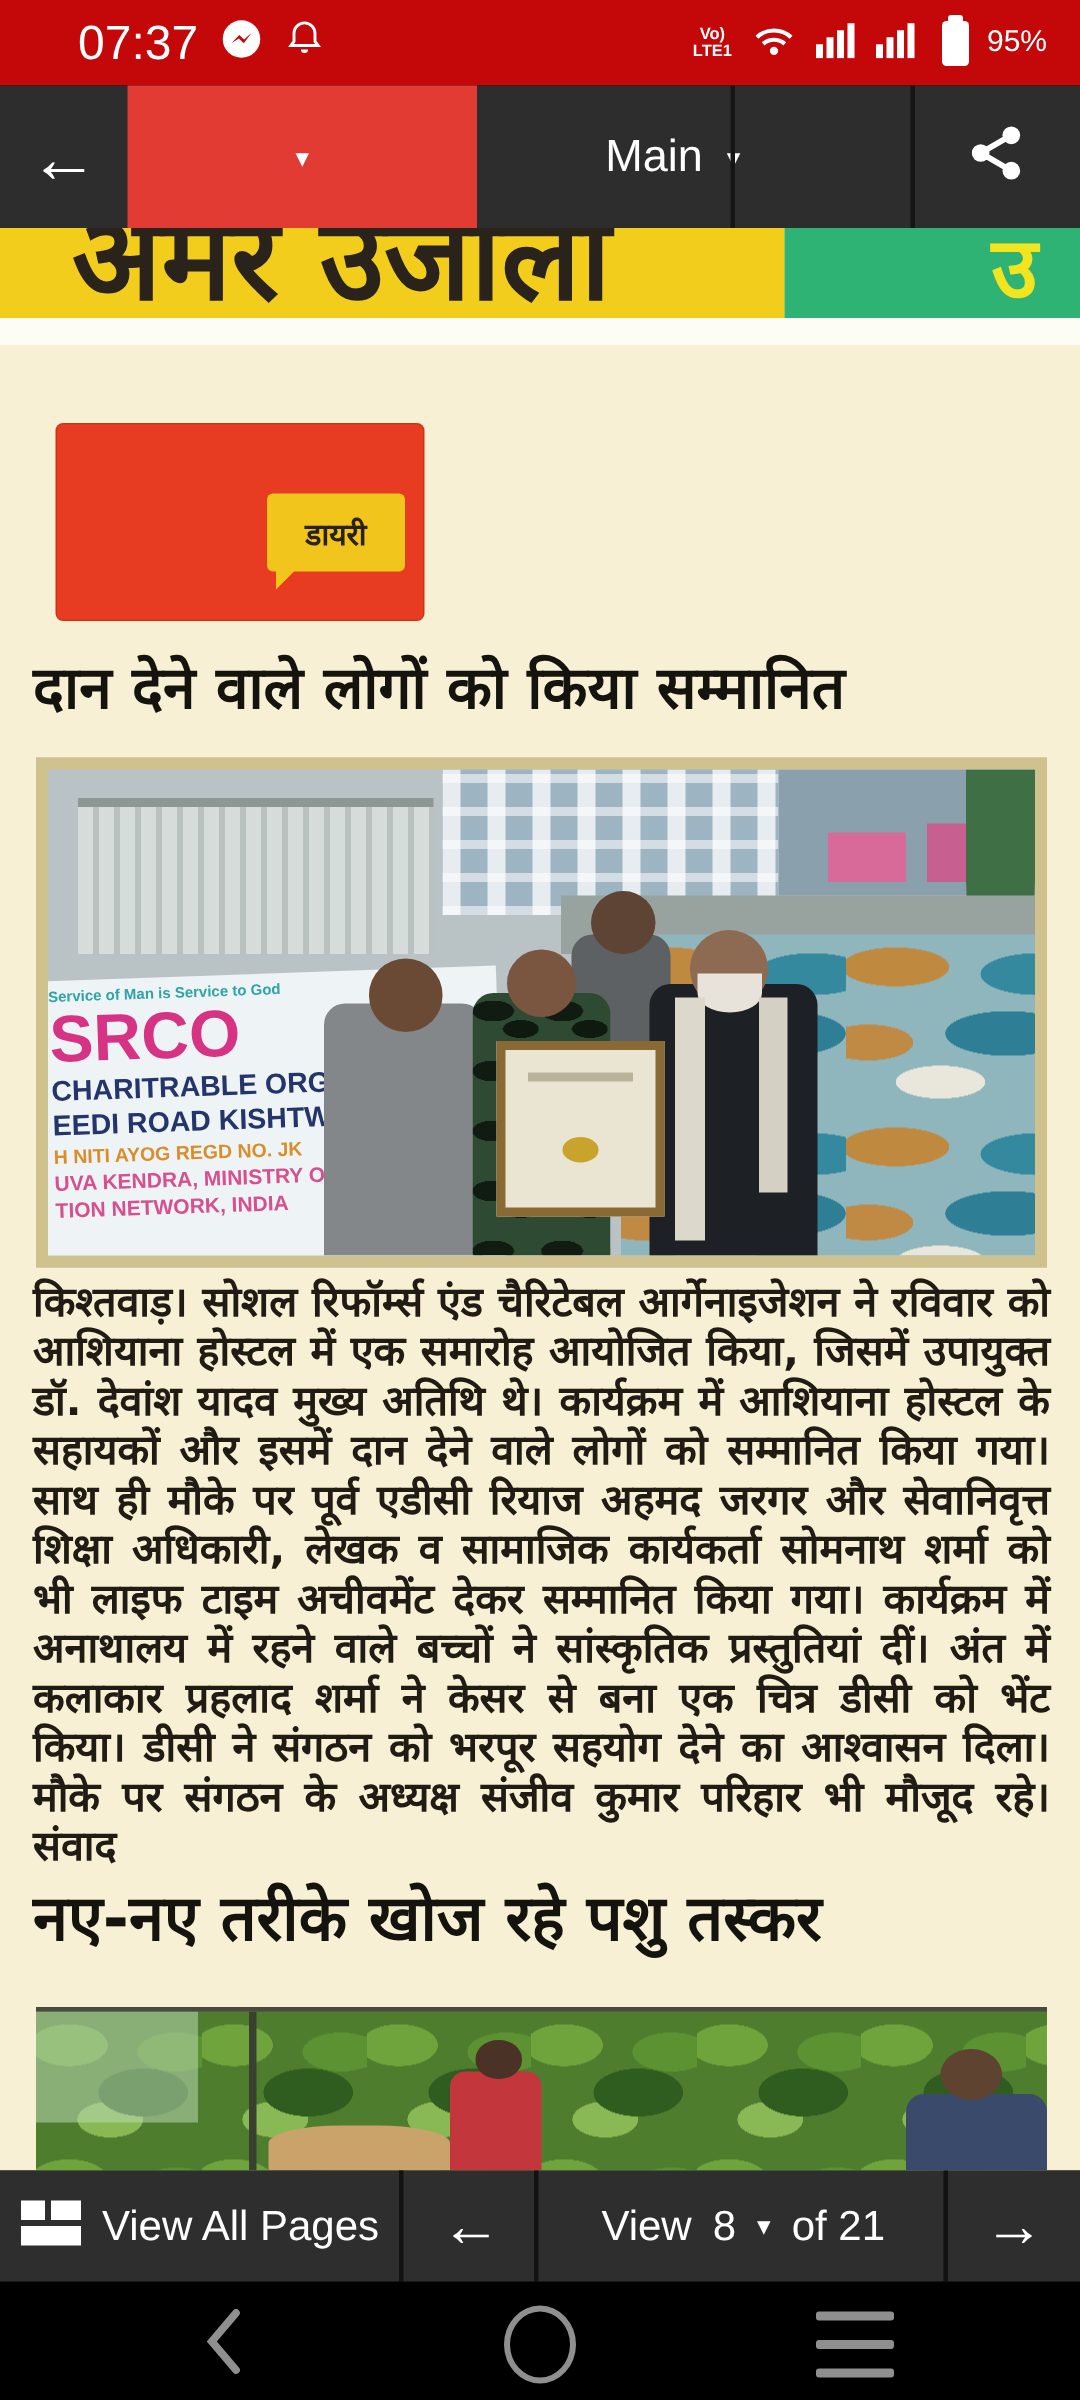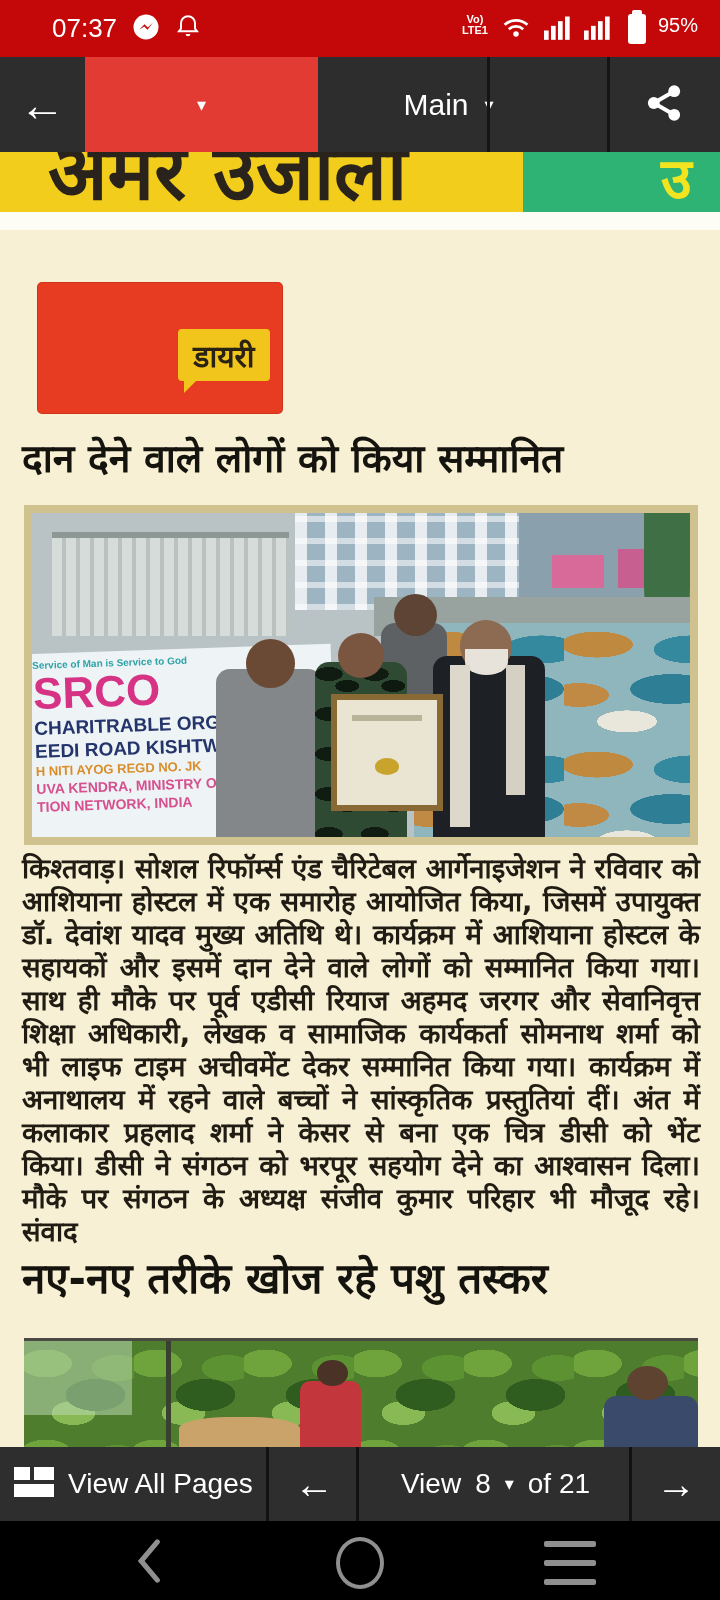--- a/index.html
+++ b/index.html
@@ -3,22 +3,22 @@
 <meta charset="utf-8">
 <style>
   html,body{margin:0;padding:0;background:#000;}
   .screen{position:relative;width:720px;height:1600px;overflow:hidden;background:#000;
           font-family:"Liberation Sans",sans-serif;}
 
   
   .status-bar{position:absolute;top:0;left:0;width:720px;height:57px;background:#c40708;
               display:flex;align-items:center;justify-content:space-between;color:#fff;}
   .sb-left{display:flex;align-items:center;gap:14px;padding-left:52px;}
-  .sb-right{display:flex;gap:12px;padding-right:22px;}
-  .sb-time{font-size:26px;}
+  .sb-right{display:flex;align-items:center;gap:12px;padding-right:22px;}
+  .sb-time{font-size:32px;}
   .volte{font-size:11px;line-height:11px;font-weight:bold;text-align:center;}
   .batt{width:18px;height:30px;background:#fff;border-radius:3px;position:relative;margin-left:4px;}
   .batt:before{content:"";position:absolute;top:-4px;left:4px;width:10px;height:4px;background:#fff;border-radius:2px 2px 0 0;}
   .sb-pct{font-size:20px;}
 
   
   .toolbar{position:absolute;top:57px;left:0;width:720px;height:95px;background:#2d2d2d;}
   .tb-back{position:absolute;left:0;top:0;width:85px;height:95px;display:flex;align-items:center;justify-content:center;
            color:#fff;font-size:46px;}
   .tb-edition{position:absolute;left:85px;top:0;width:233px;height:95px;background:#e13b34;color:#fff;
@@ -46,21 +46,21 @@
               font-family:"DejaVu Sans",sans-serif;}
   .mh-white{position:absolute;top:60px;left:0;width:720px;height:18px;background:#fdfdf6;}
 
   .logo-box{position:absolute;top:131px;left:38px;width:244px;height:130px;background:#e73c22;border-radius:4px;
             box-shadow:0 0 0 1px #d23318;}
   .logo-main{position:absolute;left:16px;top:34px;font-size:58px;font-weight:bold;color:#fff;
              font-family:"DejaVu Sans",sans-serif;}
   .logo-bubble{position:absolute;left:140px;top:46px;width:92px;height:52px;background:#f2c51c;border-radius:4px;
                display:flex;align-items:center;justify-content:center;}
   .logo-bubble:after{content:"";position:absolute;left:6px;bottom:-12px;border:8px solid transparent;border-top-color:#f2c51c;border-left-color:#f2c51c;}
-  .logo-sub{font-size:30px;font-weight:bold;color:#2a2313;font-family:"DejaVu Sans",sans-serif;}
+  .logo-sub{font-size:20px;font-weight:bold;color:#2a2313;font-family:"DejaVu Sans",sans-serif;}
 
   .headline1{position:absolute;top:278px;left:22px;width:690px;font-size:39px;font-weight:bold;color:#15130e;
              font-family:"DejaVu Sans",sans-serif;}
   .headline2{position:absolute;top:1096px;left:22px;width:690px;font-size:42px;font-weight:bold;color:#15130e;
              font-family:"DejaVu Sans",sans-serif;}
   .bodytext{position:absolute;top:700px;left:22px;width:678px;font-size:27.5px;line-height:33px;
             font-weight:600;color:#201c14;text-align:justify;font-family:"DejaVu Sans",sans-serif;}
 
   
   .photo1{position:absolute;top:353px;left:24px;width:674px;height:340px;background:#b9c3c6;

